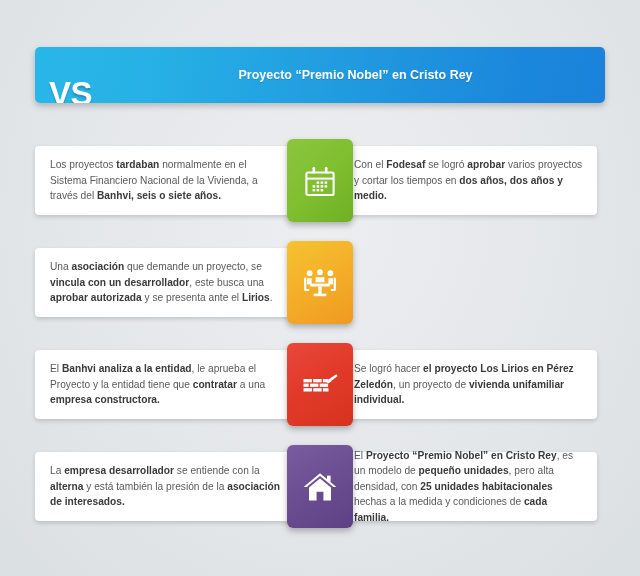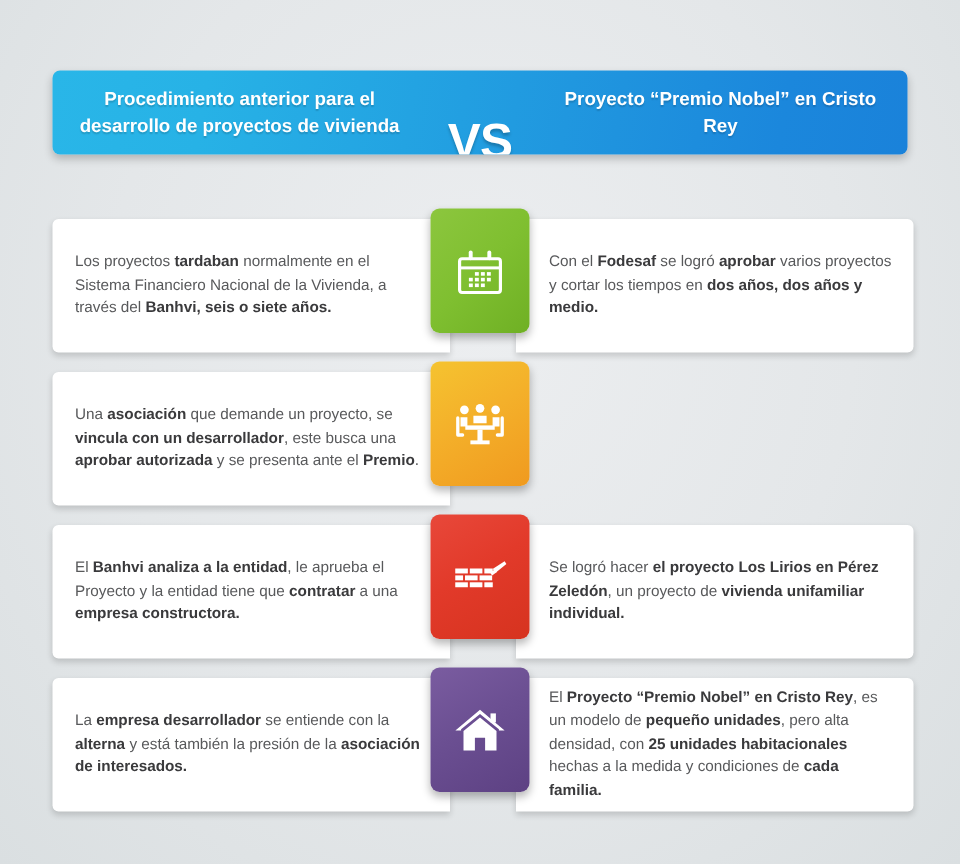--- a/index.html
+++ b/index.html
@@ -64,34 +64,34 @@
   .row {
     position: relative;
     height: 69px;
     margin-bottom: 33px;
   }
   .row:last-child { margin-bottom: 0; }
 
   .card {
     position: absolute;
     top: 0;
-    height: 89px;
+    height: 69px;
     background: #ffffff;
     box-shadow: 0 2px 4px rgba(0,0,0,0.16);
     display: flex;
     align-items: center;
   }
   .card-left {
     left: 35px;
     width: 265px;
     border-radius: 4px 0 0 4px;
     justify-content: flex-start;
   }
   .card-right {
-    left: 344px;
+    left: 332px;
     width: 265px;
     border-radius: 0 4px 4px 0;
     justify-content: flex-start;
   }
   .card-text {
     font-size: 10.2px;
     line-height: 1.52;
     color: #58595b;
     padding: 0 14px 0 15px;
   }
@@ -116,21 +116,20 @@
 
   .tile-green  { background: linear-gradient(135deg, #8cc63e 0%, #7fbf30 50%, #6fb024 100%); }
   .tile-orange { background: linear-gradient(150deg, #f5c330 0%, #f4b02a 45%, #f09a1f 100%); }
   .tile-red    { background: linear-gradient(150deg, #e8483a 0%, #e23a2a 45%, #d6331f 100%); }
   .tile-purple { background: linear-gradient(150deg, #7a5ca0 0%, #6b4f92 45%, #5d4183 100%); }
 </style>
 </head>
 <body>
 
 <div class="banner">
-  <div class="banner-side">Procedimiento anterior para el desarrollo de proyectos de vivienda</div>
   <div class="banner-vs">VS</div>
   <div class="banner-side">Proyecto “Premio Nobel” en Cristo Rey</div>
 </div>
 
 <div class="rows">
     <div class="row">
       <div class="card card-left">
         <div class="card-text">Los proyectos <b>tardaban</b> normalmente en el Sistema Financiero Nacional de la Vivienda, a través del <b>Banhvi, seis o siete años.</b></div>
       </div>
       <div class="card card-right">
@@ -154,21 +153,21 @@
               <rect x="8.6" y="24" width="2.6" height="2.4"></rect>
               <rect x="12.6" y="24" width="2.6" height="2.4"></rect>
               <rect x="16.6" y="24" width="2.6" height="2.4"></rect>
             </g>
           </svg>
         </span>
       </div>
     </div>
     <div class="row">
       <div class="card card-left">
-        <div class="card-text">Una <b>asociación</b> que demande un proyecto, se <b>vincula con un desarrollador</b>, este busca una <b>aprobar autorizada</b> y se presenta ante el <b>Premio</b>.</div>
+        <div class="card-text">Una <b>asociación</b> que demande un proyecto, se <b>vincula con un desarrollador</b>, este busca una <b>aprobar autorizada</b> y se presenta ante el <b>Lirios</b>.</div>
       </div>
       <div class="icon-tile tile-orange">
         <span>
           <svg width="34" height="30" viewBox="0 0 34 30">
             <circle cx="6.6" cy="5.2" r="2.9" fill="#ffffff"></circle>
             <circle cx="27.4" cy="5.2" r="2.9" fill="#ffffff"></circle>
             <circle cx="17" cy="4.2" r="2.9" fill="#ffffff"></circle>
             <path d="M2.2 10.6 L2.2 22 M2.2 22 L5.4 22" stroke="#ffffff" stroke-width="2.2" fill="none" stroke-linecap="round"></path>
             <path d="M31.8 10.6 L31.8 22 M31.8 22 L28.6 22" stroke="#ffffff" stroke-width="2.2" fill="none" stroke-linecap="round"></path>
             <path d="M4.0 10.2 h4.6 v6.2 h-4.6z" fill="#ffffff"></path>

